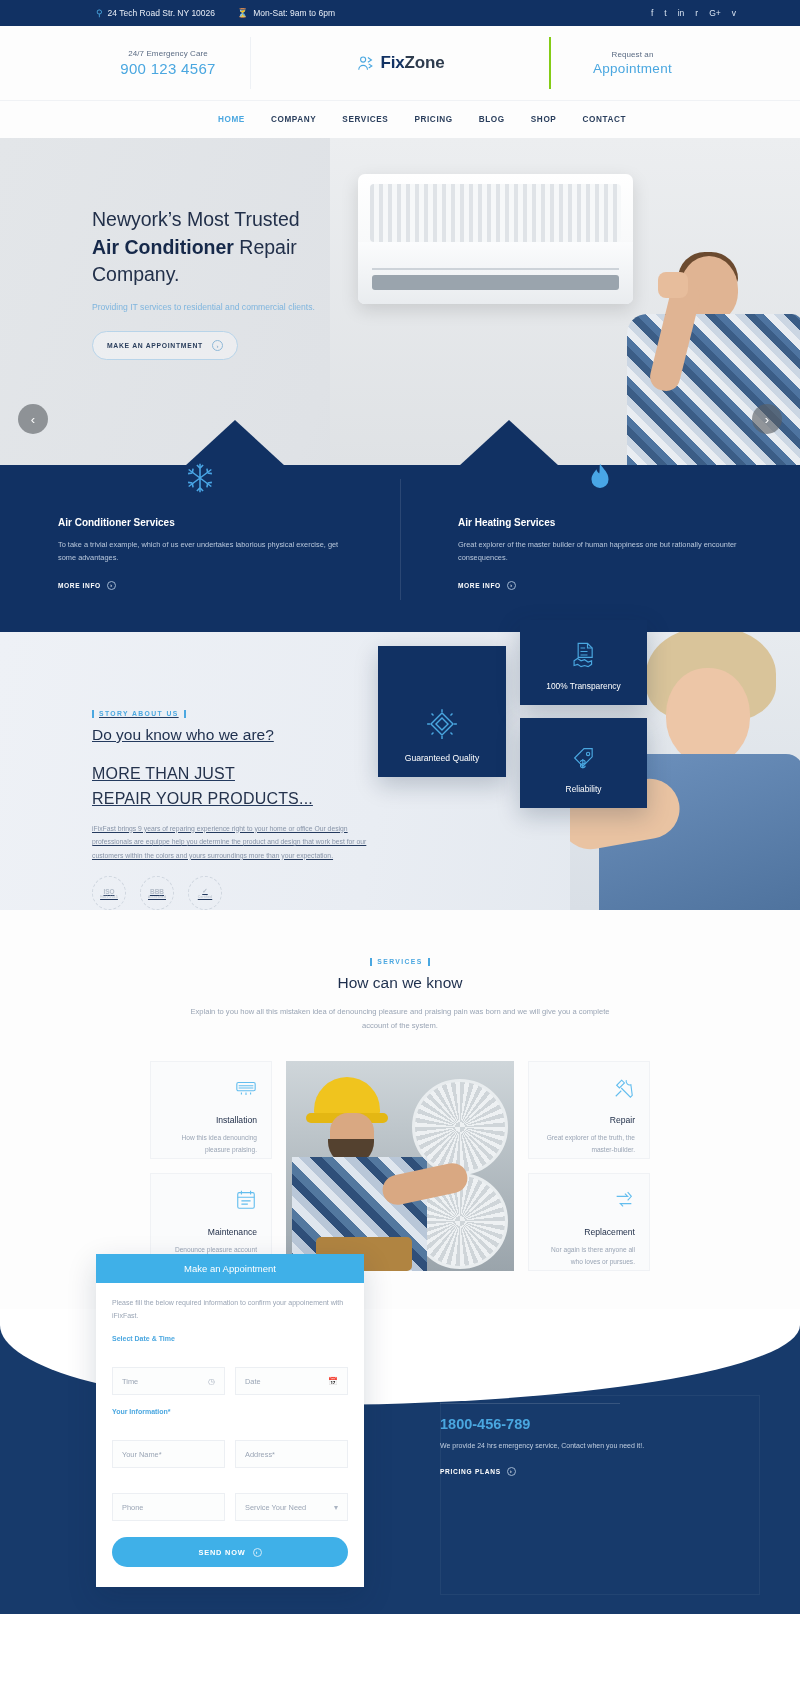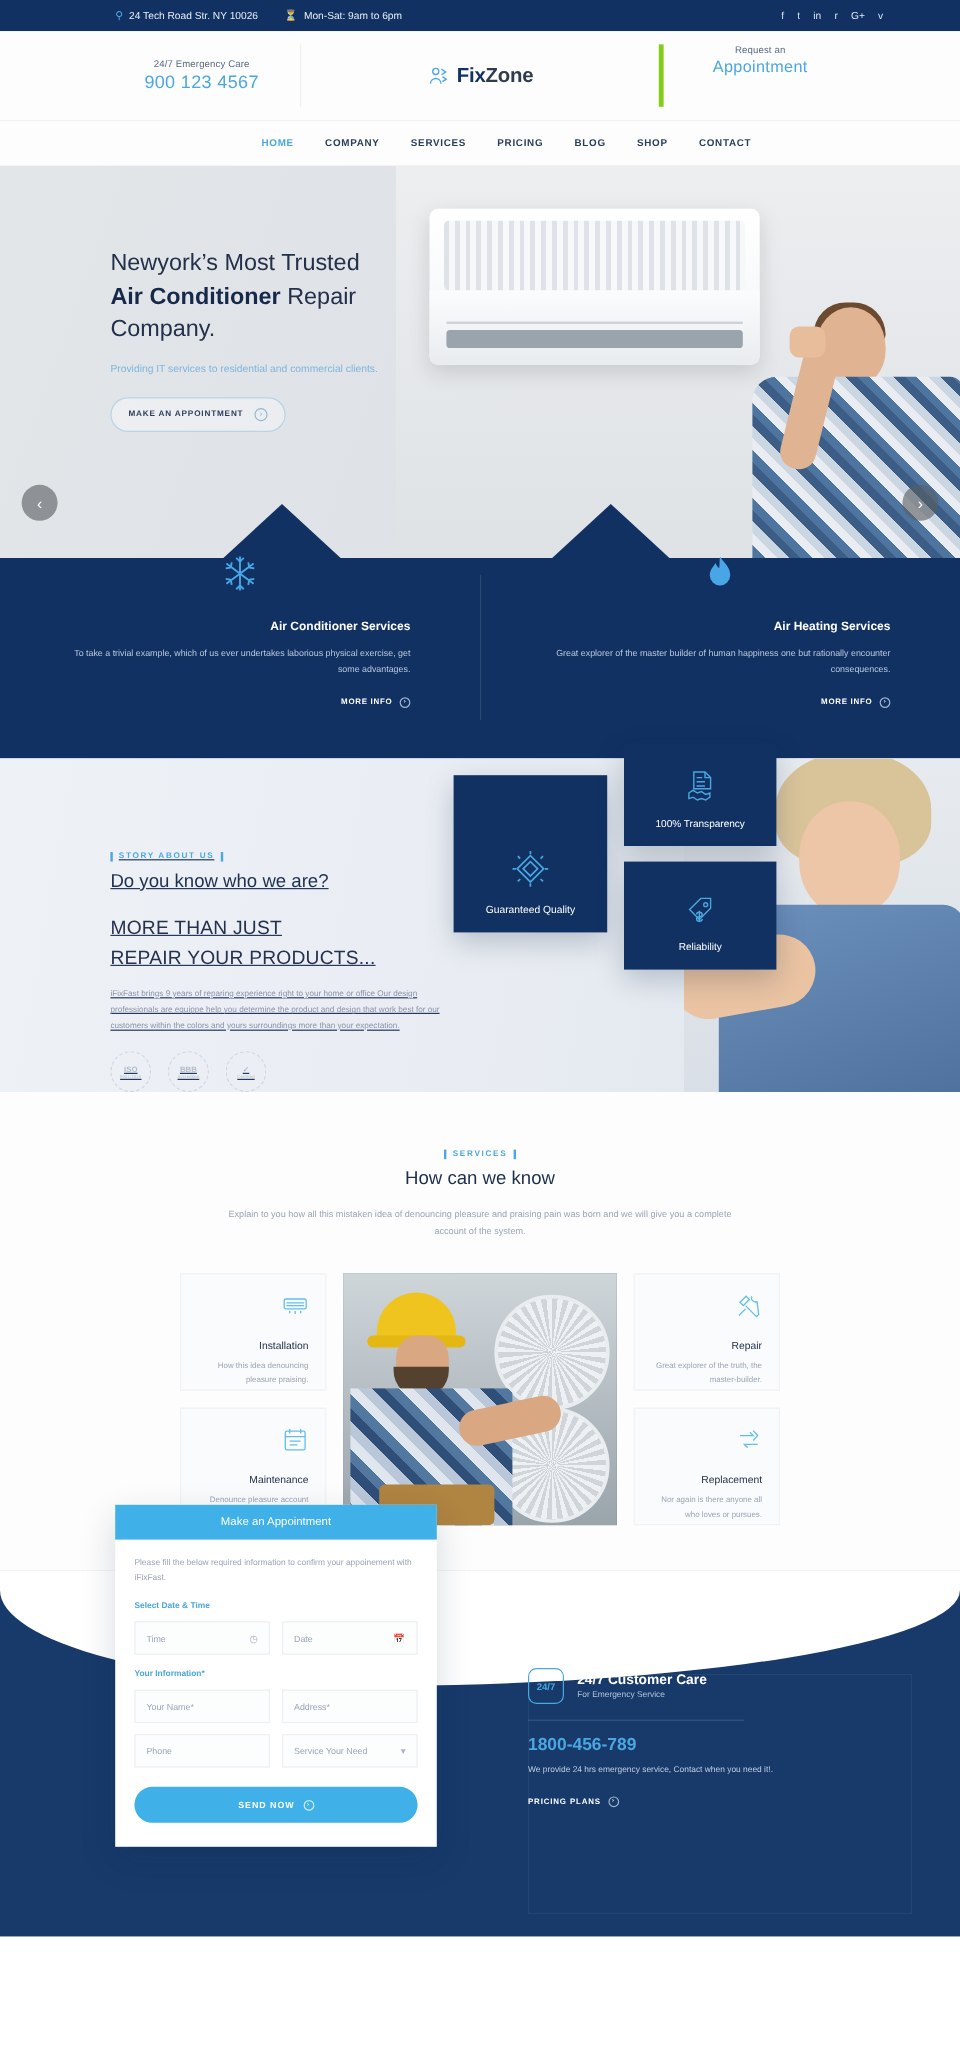--- a/index.html
+++ b/index.html
@@ -25,21 +25,21 @@
   .tb-social span { font-size:8.5px; color:#dbe6f3; }
 
   
   .header { background:#fdfdfd; height:74px; position:relative; }
   .header-inner {
     width:800px; height:74px; display:flex; align-items:center; justify-content:space-between;
     padding:0 86px;
   }
   .hdr-cell { width:165px; text-align:center; position:relative; }
   .hdr-cell.left { border-right:1px solid #eef1f5; height:52px; display:flex; flex-direction:column; justify-content:center; }
-  .hdr-cell.right { border-left:4px solid #84cc16; height:52px; display:flex; flex-direction:column; }
+  .hdr-cell.right { border-left:2px solid #84cc16; height:52px; display:flex; flex-direction:column; justify-content:center; }
   .hdr-small { font-size:8px; color:#5a6b83; letter-spacing:.1px; }
   .hdr-big { font-size:15px; color:#4aa7e0; letter-spacing:.3px; margin-top:2px; }
   .hdr-big.sm { font-size:13.5px; }
   .logo-wrap { display:flex; align-items:center; gap:6px; justify-content:center; }
   .logo-mark { width:19px; height:19px; color:#4aa7e0; }
   .logo-text { font-size:17px; font-weight:bold; letter-spacing:-.2px; }
   .logo-text .fix { color:#123263; }
   .logo-text .zone { color:#2e3c4e; }
 
   
@@ -87,21 +87,21 @@
   .hero-arrow.left { left:18px; }
   .hero-arrow.right { right:18px; }
 
   
   .strip { position:relative; background:#113163; color:#fff; padding:52px 0 40px; }
   .strip-peak { position:absolute; top:-45px; width:100px; height:46px; background:#113163;
      clip-path:polygon(50% 0,100% 100%,0 100%); }
   .strip-peak.one { left:185px; }
   .strip-peak.two { left:459px; }
   .strip-grid { display:flex; }
-  .strip-col { flex:1; text-align:right; padding:0 58px; position:relative; }
+  .strip-col { flex:1; text-align:left; padding:0 58px; position:relative; }
   .strip-col + .strip-col:before { content:""; position:absolute; left:0; top:-38px; bottom:-8px;
      width:1px; background:rgba(255,255,255,.11); }
   .strip-icon { position:absolute; top:-56px; left:50%; transform:translateX(-50%);
      width:34px; height:34px; color:#49a6e6; }
   .strip-title { font-size:10px; font-weight:bold; margin-bottom:11px; }
   .strip-text { font-size:7.4px; line-height:1.75; color:#b9c8dc; }
   .strip-more { margin-top:16px; display:inline-flex; align-items:center; gap:6px;
      font-size:6.6px; font-weight:bold; letter-spacing:.6px; }
   .strip-more .circ { width:9px; height:9px; border:1px solid #9fb5cf; border-radius:50%;
      display:flex; align-items:center; justify-content:center; font-size:5px; }
@@ -171,21 +171,21 @@
   .appt-wave { position:absolute; left:0; top:0; width:800px; height:96px; background:#fff;
      border-radius:0 0 74% 46% / 0 0 100% 100%; }
   .appt-texture { position:absolute; right:40px; top:86px; width:320px; height:200px;
      border:1px solid rgba(255,255,255,.05); }
   .form-card { position:absolute; left:96px; top:1254px; width:268px; background:#fff;
      box-shadow:0 10px 28px rgba(10,30,60,.16); }
   .form-head { background:#3fb0e8; color:#fff; text-align:center; padding:9px 0; font-size:9.5px; }
   .form-body { padding:14px 16px 20px; }
   .form-note { font-size:7px; line-height:1.8; color:#9aa5b5; }
   .form-label { margin-top:13px; font-size:7px; color:#4aa7e0; font-weight:bold; }
-  .form-row { display:flex; gap:10px; margin-top:9px; }
+  .form-row { display:flex; gap:10px; margin-top:25px; }
   .field { flex:1; border:1px solid #eceff3; background:#fcfdfd; height:28px; display:flex;
      align-items:center; padding:0 9px; position:relative; }
   .field span.ph { font-size:7.4px; color:#9aa5b5; }
   .field .fi { margin-left:auto; color:#aab4c2; font-size:8px; }
   .send-btn { margin-top:16px; width:100%; height:30px; background:#3fb0e8; color:#fff;
      border:none; border-radius:16px; font-size:7.4px; font-weight:bold; letter-spacing:.8px;
      display:flex; align-items:center; justify-content:center; gap:7px; }
   .send-btn .circ { width:9px; height:9px; border:1px solid #cfeaf9; border-radius:50%;
      display:flex; align-items:center; justify-content:center; font-size:5px; }
 
@@ -500,27 +500,20 @@
         </div>
       </div>
       <div class="send-btn">
         <span>SEND NOW</span>
         <span class="circ">›</span>
       </div>
     </div>
   </div>
 
   <div class="care">
-    <div class="care-top">
-      <div class="care-badge">24/7</div>
-      <div>
-        <div class="care-t1">24/7 Customer Care</div>
-        <div class="care-t2">For Emergency Service</div>
-      </div>
-    </div>
     <div class="care-rule"></div>
     <div class="care-phone">1800-456-789</div>
     <div class="care-p">We provide 24 hrs emergency service, Contact when you need it!.</div>
     <div class="care-link">
       <span>PRICING PLANS</span>
       <span class="circ">›</span>
     </div>
   </div>
 
 </div>

